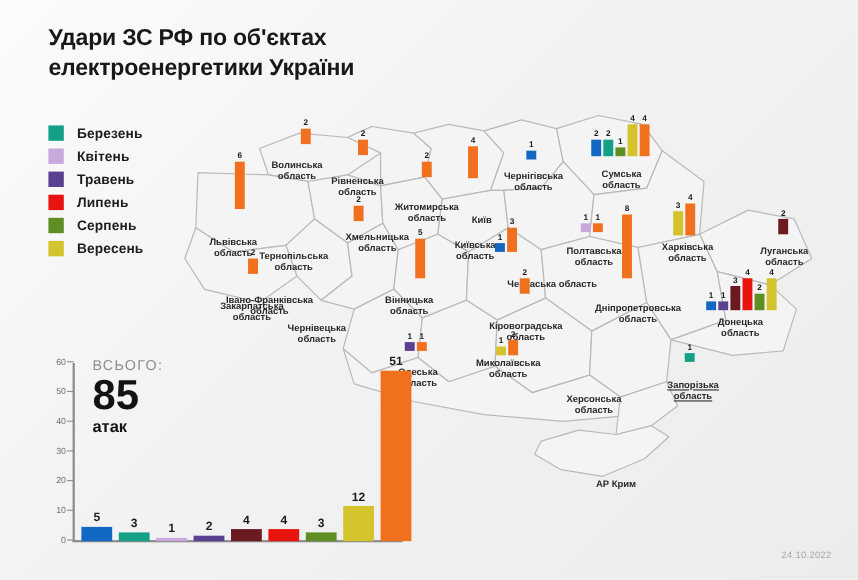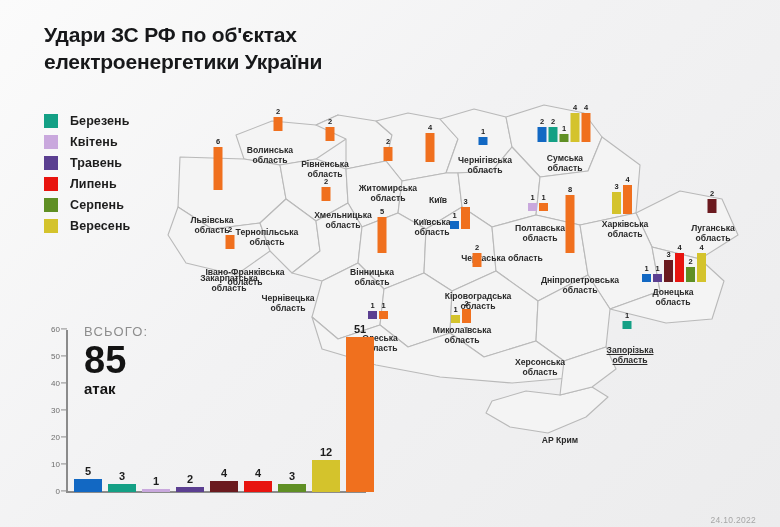--- a/index.html
+++ b/index.html
@@ -43,21 +43,21 @@
   .ytick{position:absolute;right:312px;font-size:8px;color:#6d6d6d;transform:translateY(-50%);text-align:right;width:22px;}
   .ymark{position:absolute;left:39px;width:6px;height:1.2px;background:#8b8b8b;transform:translateY(-50%);}
   #bars{position:absolute;left:52px;bottom:20px;height:162px;display:flex;align-items:flex-end;gap:6px;}
   .cb{position:relative;width:28px;}
   .cb i{display:block;width:100%;height:100%;}
   .cb b{position:absolute;left:50%;transform:translateX(-50%);top:-14px;font-size:11px;font-weight:bold;font-style:normal;color:#1d1d1d;}
   #total{position:absolute;left:62px;top:2px;}
   #total .t-lab{font-size:13px;color:#8d8d8d;letter-spacing:1.2px;}
   #total .t-num{font-size:38px;font-weight:bold;line-height:1;margin-top:2px;color:#131313;}
   #total .t-sub{font-size:15px;font-weight:bold;color:#131313;margin-top:1px;}
-  #datestamp{position:absolute;right:24px;bottom:2px;font-size:8.5px;color:#a6a6a6;letter-spacing:.3px;}
+  #datestamp{position:absolute;right:24px;bottom:18px;font-size:8.5px;color:#a6a6a6;letter-spacing:.3px;}
 </style>
 </head>
 <body>
 
 <div id="title">Удари ЗС РФ по об'єктах
 електроенергетики України</div>
 
 <div id="legend">
     <div class="lg-row">
       <span class="lg-sw" style="background: rgb(20, 160, 133);"></span>

